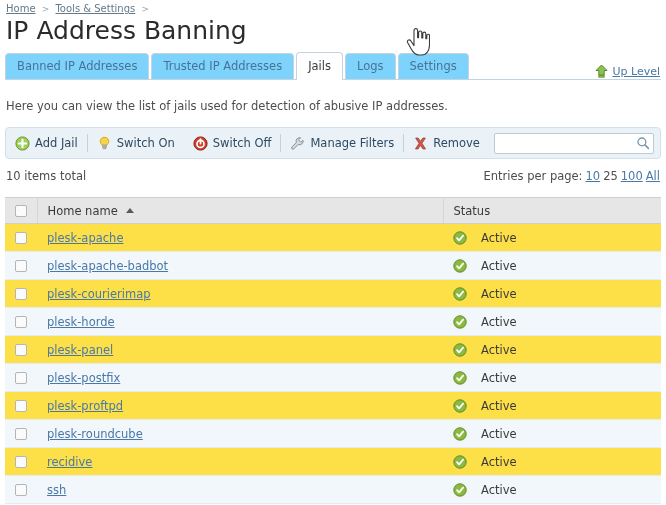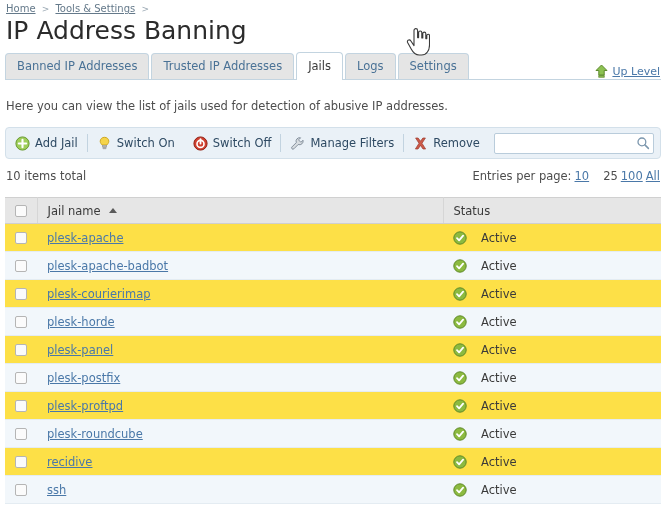--- a/index.html
+++ b/index.html
@@ -46,21 +46,21 @@
     position: absolute; left: 5px; top: 52px;
     width: 656px; height: 28px;
     display: flex; align-items: flex-end;
     border-bottom: 1px solid #c3d4e0;
   }
   .tab {
     height: 26px; line-height: 25px;
     padding: 0 11px;
     font-size: 11.5px;
     color: #4a7296;
-    background: #e5e5e5;
+    background: #7dd3fc;
     border: 1px solid #c3d4e0;
     border-bottom: none;
     border-radius: 4px 4px 0 0;
     margin-right: 2px;
     white-space: nowrap;
     cursor: pointer;
   }
   .tab.active {
     background: #ffffff;
     color: #3a3a3a;
@@ -122,21 +122,21 @@
   .list-info {
     position: absolute; left: 6px; top: 169px;
     font-size: 11.5px; color: #4d4d4d;
   }
   .entries {
     position: absolute; right: 6px; top: 169px;
     font-size: 11.5px; color: #4d4d4d;
     white-space: nowrap;
   }
   .entries a { color: #4a78a8; margin-left: 3px; }
-  .entries .current { color: #4d4d4d; margin-left: 14px; text-decoration: none; }
+  .entries .current { color: #4d4d4d; margin-left: 3px; text-decoration: none; }
 
   
   .table {
     position: absolute; left: 5px; top: 197px;
     width: 656px;
     border-collapse: collapse;
     font-size: 11.5px;
   }
   .table th, .table td {
     text-align: left;
@@ -319,21 +319,21 @@
   <span>Entries per page:</span><a>10</a><span class="current">25</span><a>100</a><a>All</a>
 </div>
 
 <table class="table">
   <thead>
     <tr>
       <th class="col-check">
         <span class="cb"></span>
       </th>
       <th class="col-name">
-        <span>Jail name</span>
+        <span>Home name</span>
         <span class="sort-arrow"></span>
       </th>
       <th class="col-status">
         <span>Status</span>
       </th>
     </tr>
   </thead>
   <tbody id="tbody">
       <tr class="odd">
         <td class="col-check"><span class="cb"></span></td>

